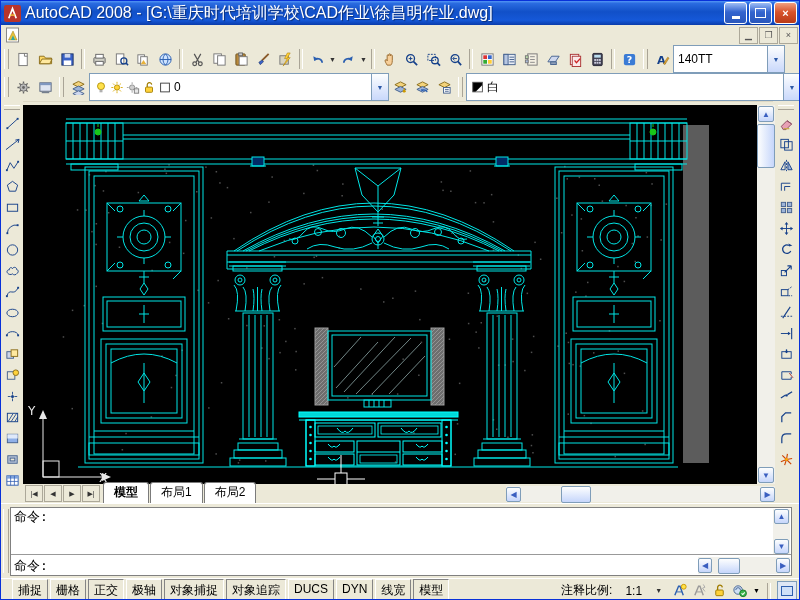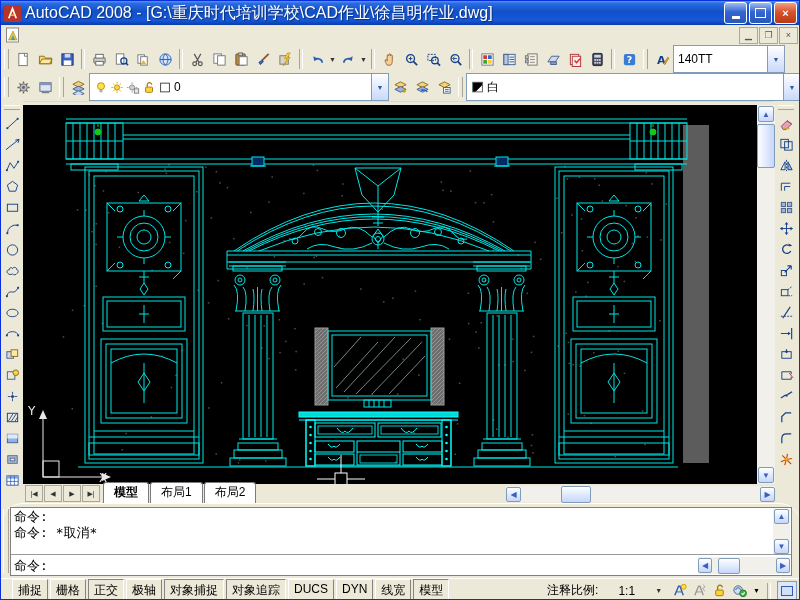--- a/index.html
+++ b/index.html
@@ -68,21 +68,21 @@
          font-size:7px;display:flex;align-items:center;justify-content:center;margin-right:1px;}
   .tab{padding:1px 10px 2px;border:1px solid #7b7b7b;border-bottom:none;background:#ffffff;
        margin-right:1px;border-radius:3px 3px 0 0;}
   .tab.active{background:#fff;font-weight:bold;}
   .hscroll{position:absolute;left:483px;top:2px;width:269px;height:16px;background:#f1f0ea;display:flex;align-items:center;}
   .hscroll .sb-btn{width:15px;height:15px;}
   .hthumb{width:28px;height:15px;margin-left:40px;background:linear-gradient(#fdfefe,#c6d6fb);
           border:1px solid #7f9db9;border-radius:2px;}
   .hspacer{flex:1;}
   
-  .cmdwin{position:absolute;left:0;top:502px;width:800px;height:75px;background:#ece9d8;border-top:1px solid #fff;border-radius:22px;}
+  .cmdwin{position:absolute;left:0;top:502px;width:800px;height:75px;background:#ece9d8;border-top:1px solid #fff;}
   .cmdgrip{position:absolute;left:2px;top:5px;width:4px;height:64px;border-left:1px solid #fff;border-right:1px solid #a9a496;}
   .cmdbox{position:absolute;left:9px;top:3px;width:782px;height:69px;background:#fff;
           border:1px solid #808080;box-sizing:border-box;}
   .cmdhist{position:absolute;left:3px;top:1px;right:20px;height:42px;
            font:13px "DejaVu Sans Mono",monospace;color:#000;line-height:16px;}
   .cmdsep{position:absolute;left:0;right:0;top:46px;border-top:1px solid #999;}
   .cmdprompt{position:absolute;left:3px;top:49px;font:13px "DejaVu Sans Mono",monospace;color:#000;}
   .cmdv{position:absolute;right:1px;top:1px;width:17px;height:45px;background:#f1f0ea;
         display:flex;flex-direction:column;align-items:center;justify-content:space-between;}
   .cmdv .sb-btn{width:15px;height:15px;}
@@ -94,21 +94,21 @@
   .sbar{position:absolute;left:0;top:577px;width:800px;height:23px;background:#ece9d8;
         border-top:1px solid #fff;display:flex;align-items:center;font-size:12px;}
   .coords{width:126px;height:17px;margin-left:5px;padding:0 4px;display:flex;align-items:center;
           border:1px solid;border-color:#848484 #fff #fff #848484;
           font:12px "DejaVu Sans Mono",monospace;color:#222;background:#ece9d8;}
   .sbtns{display:flex;margin-left:10px;}
   .sbtn{margin:0 1px;padding:2px 5px;border:1px solid;border-color:#fff #848484 #848484 #fff;
         background:#ece9d8;white-space:nowrap;}
   .sbtn.pressed{border-color:#848484 #fff #fff #848484;}
   .sspacer{flex:1;}
-  .scale{display:flex;align-items:center;gap:20px;white-space:nowrap;}
+  .scale{display:flex;align-items:center;gap:13px;white-space:nowrap;}
   .scale .da{font-size:7px;color:#333;}
   .trayico{width:16px;height:16px;margin:0 2px;display:inline-flex;}
   .traysep{width:2px;height:16px;border-left:1px solid #a9a496;border-right:1px solid #fff;margin:0 4px;}
   .cleanbtn{width:18px;height:18px;margin:0 4px 0 2px;border:1px solid #7f9db9;background:#dfe7f5;
             display:flex;align-items:center;justify-content:center;}
   .cleanbtn i{display:block;width:10px;height:8px;border:1.5px solid #2f5fae;background:#cfe0f8;}
   .icn{display:inline-flex;}
 </style>
 </head>
 <body>
@@ -1241,21 +1241,20 @@
       <span class="hspacer"></span>
       <span class="sb-btn">▶</span>
     </span>
   </div>
 
   <div class="cmdwin">
     <span class="cmdgrip"></span>
     <div class="cmdbox">
       <div class="cmdhist">
         <div>命令:</div>
-        <div>命令: *取消*</div>
       </div>
       <div class="cmdsep"></div>
       <div class="cmdprompt">命令:</div>
       <div class="cmdv">
         <span class="sb-btn">▲</span>
         <span class="sb-btn">▼</span>
       </div>
       <div class="cmdh">
         <span class="sb-btn">◀</span>
         <span class="hthumb"></span>

